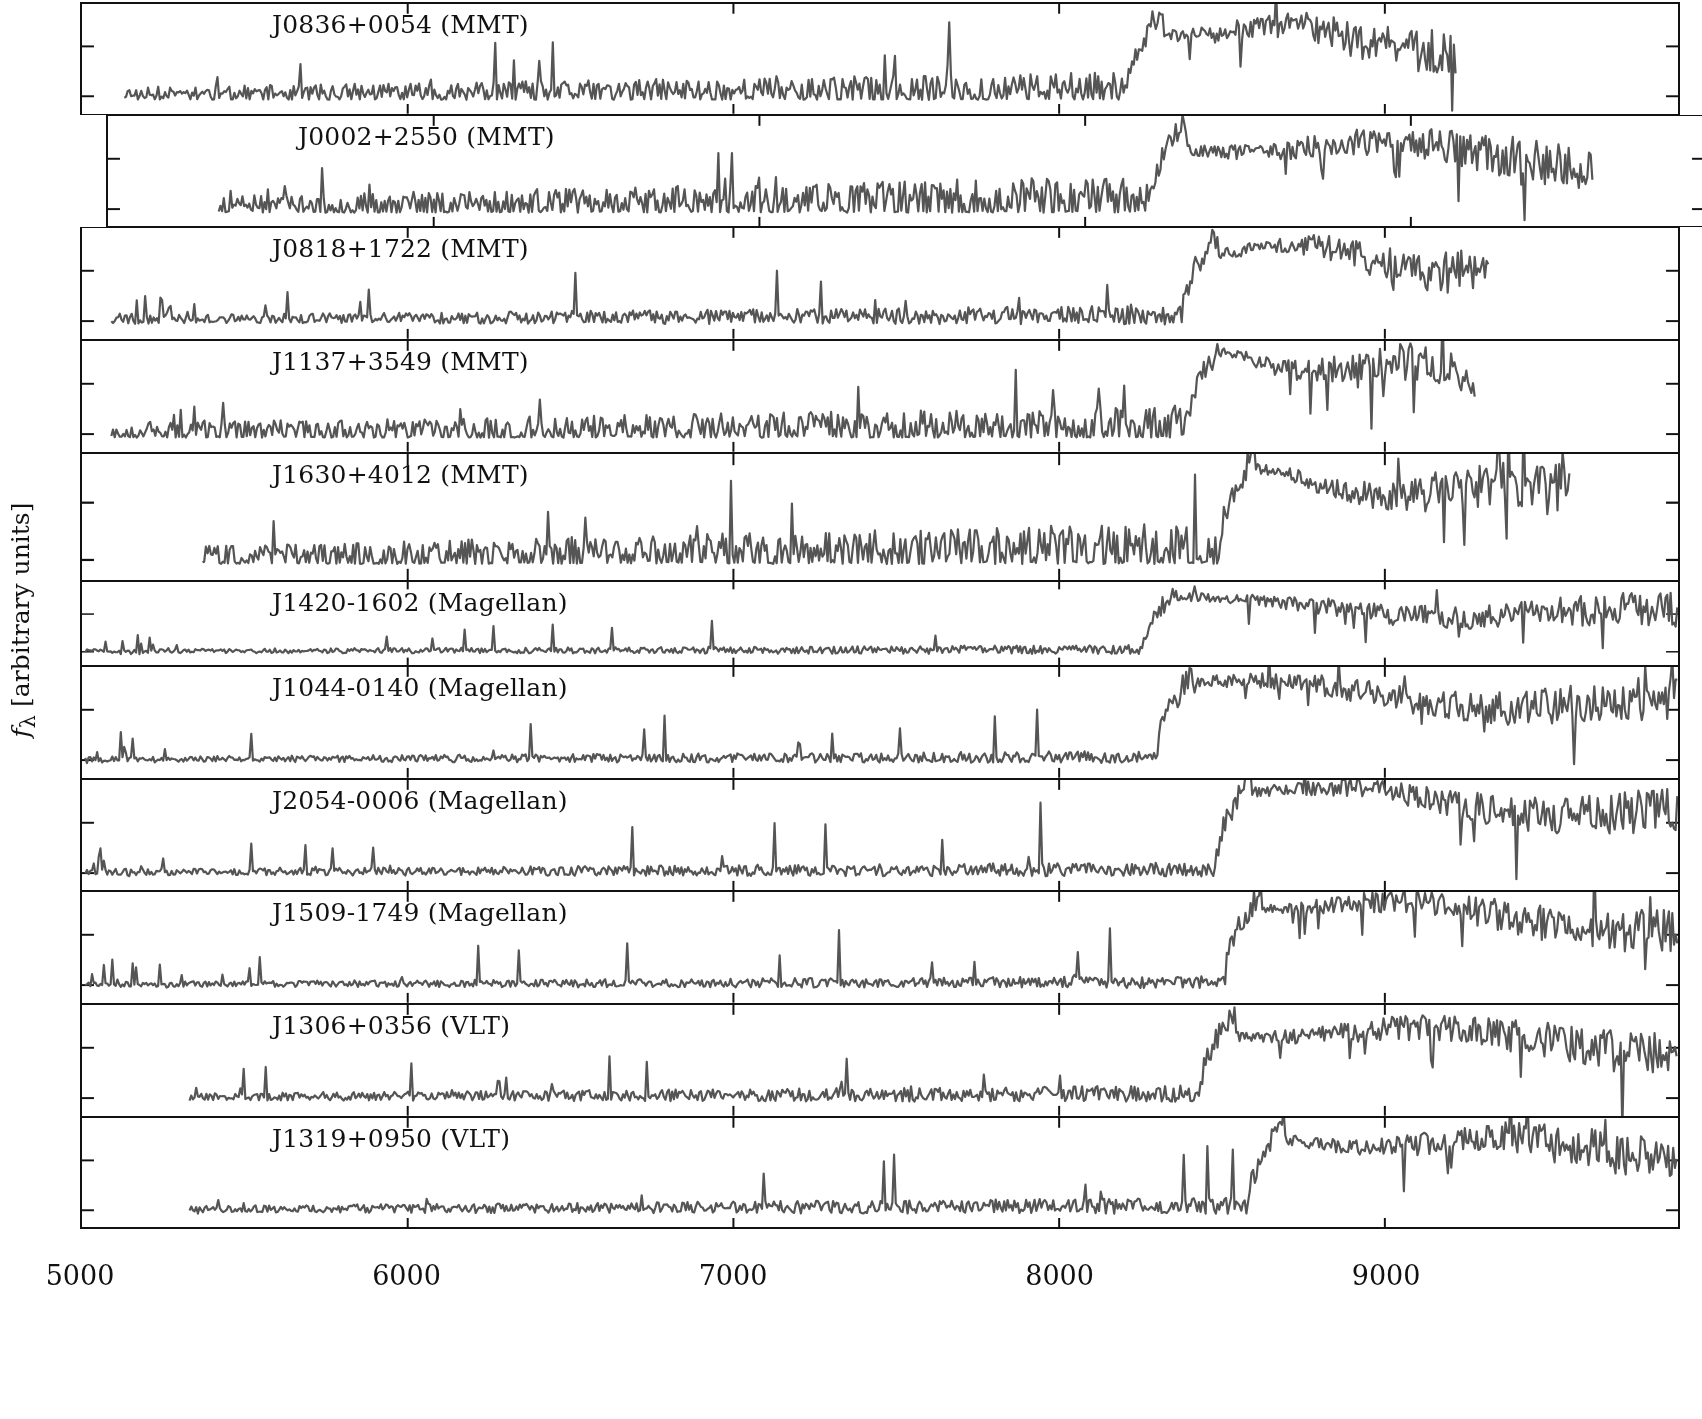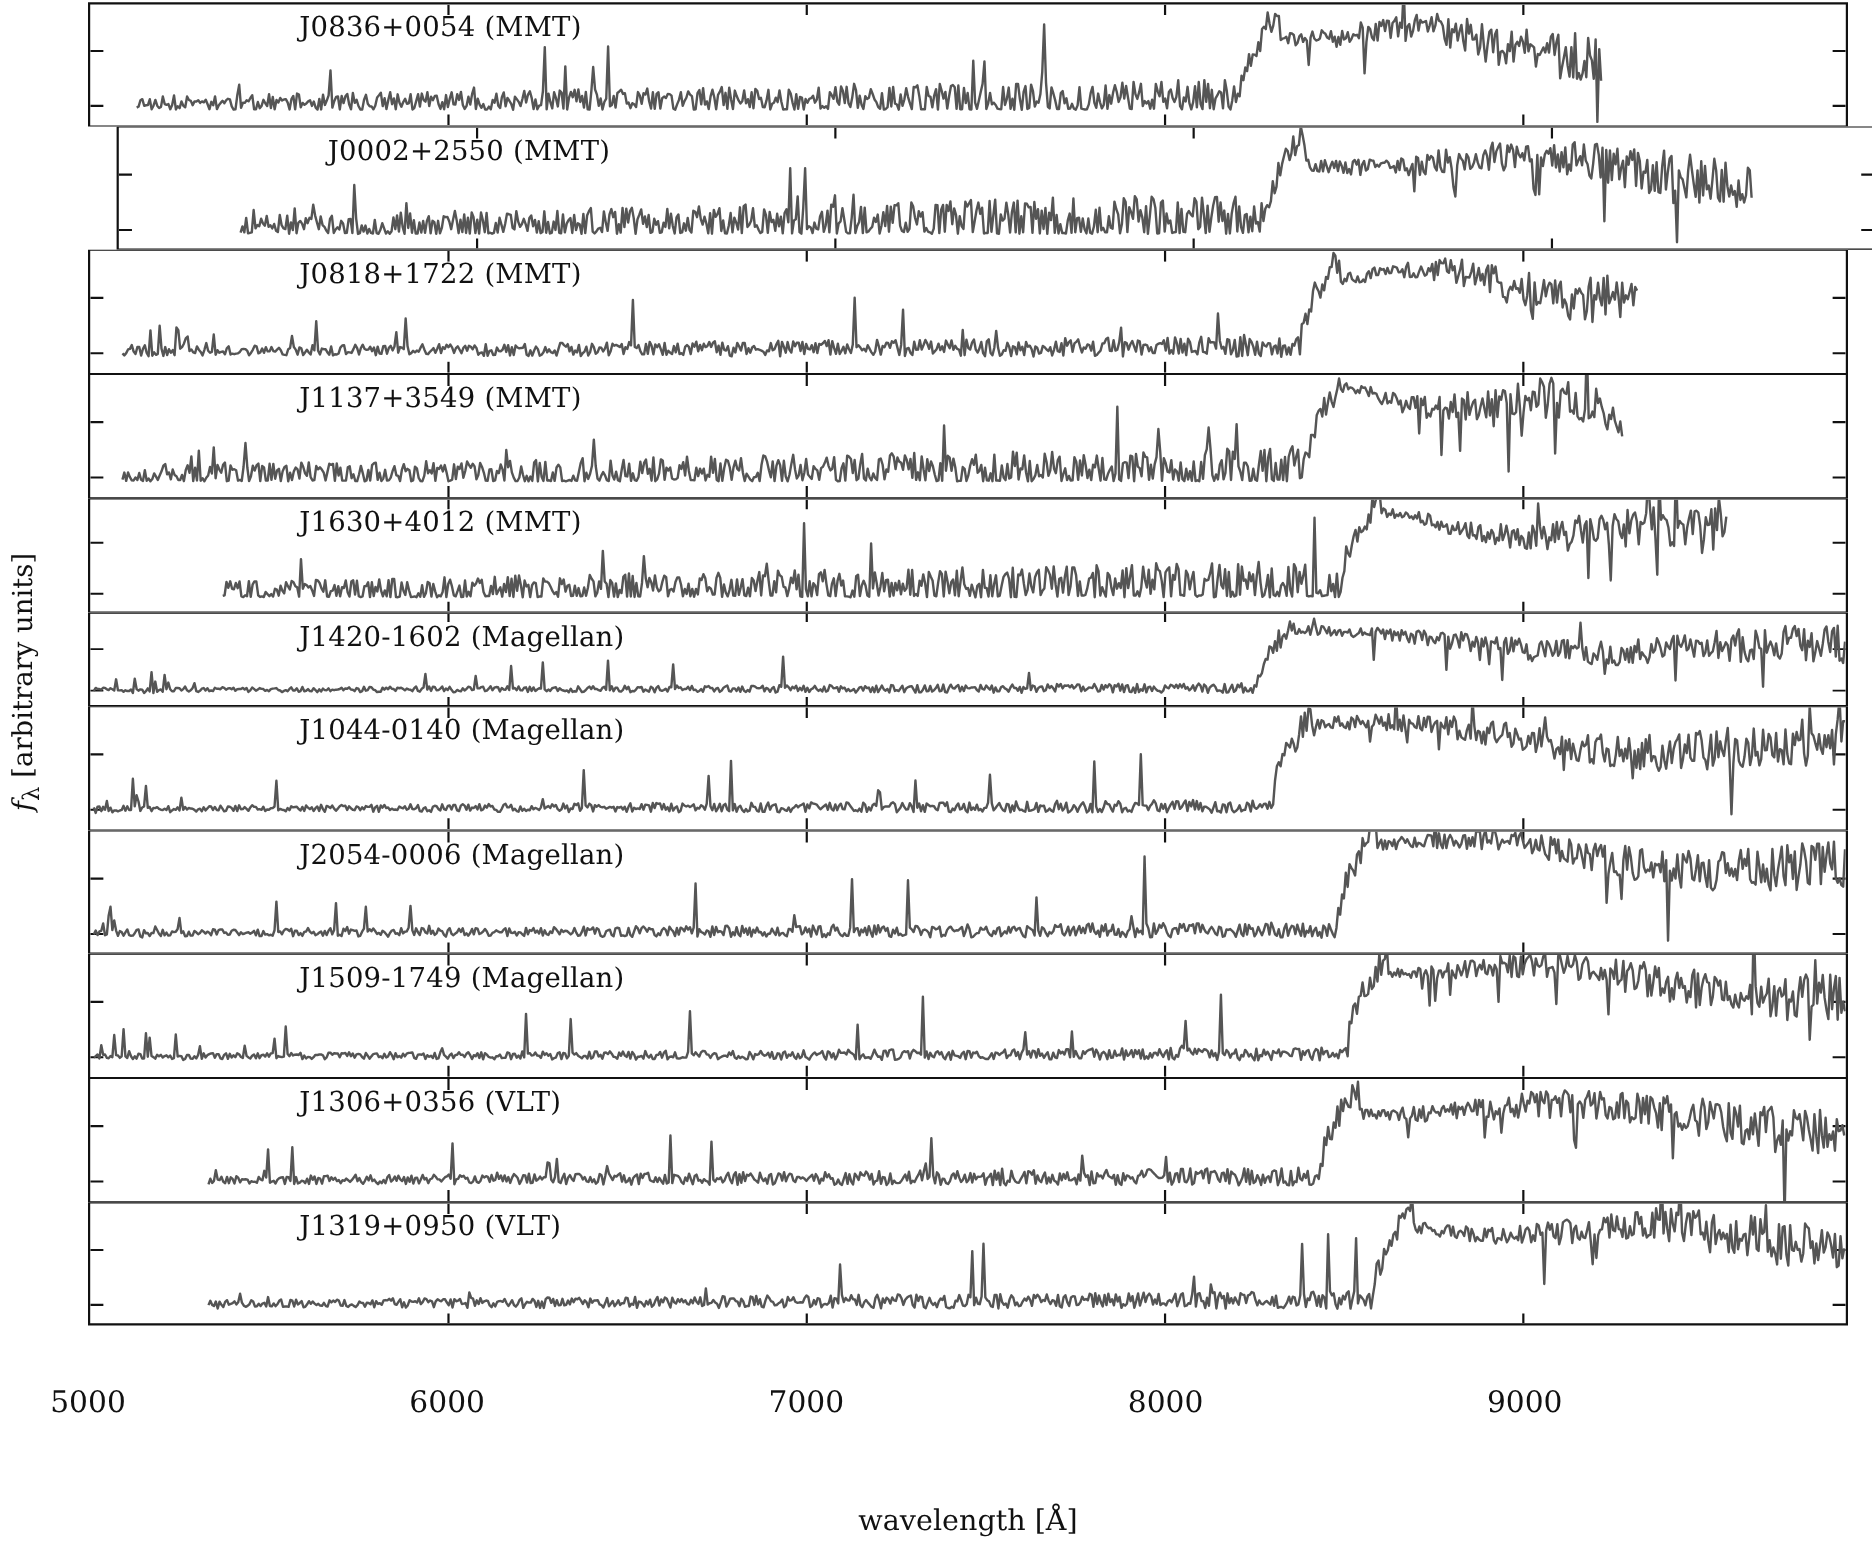--- a/index.html
+++ b/index.html
@@ -190,21 +190,21 @@
           <line x1="653.0612244897959" x2="653.0612244897959" y1="102.72727272727273" y2="112.72727272727273" stroke="#111" stroke-width="2"></line>
           <line x1="979.5918367346939" x2="979.5918367346939" y1="0" y2="10" stroke="#111" stroke-width="2"></line>
           <line x1="979.5918367346939" x2="979.5918367346939" y1="102.72727272727273" y2="112.72727272727273" stroke="#111" stroke-width="2"></line>
           <line x1="1306.1224489795918" x2="1306.1224489795918" y1="0" y2="10" stroke="#111" stroke-width="2"></line>
           <line x1="1306.1224489795918" x2="1306.1224489795918" y1="102.72727272727273" y2="112.72727272727273" stroke="#111" stroke-width="2"></line>
           <path d="M29.4 96.7 L31.1 90.2 L32.8 97.9 L34.5 90.2 L36.2 94.4 L37.9 97.4 L39.6 97.5 L41.3 94.7 L43.0 97.1 L44.7 90.6 L46.4 96.9 L48.1 97.9 L49.8 88.1 L51.5 97.9 L53.2 95.7 L54.9 98.3 L56.6 96.2 L58.3 91.0 L60.0 94.0 L61.6 97.1 L63.3 93.0 L65.0 89.1 L66.7 83.9 L68.4 82.3 L70.1 91.9 L71.8 90.1 L73.5 96.5 L75.2 87.4 L76.9 92.4 L78.6 93.6 L80.3 97.1 L82.0 97.1 L83.7 92.4 L85.4 98.1 L87.1 87.8 L88.8 83.5 L90.5 90.4 L92.2 75.2 L93.9 98.1 L95.6 85.8 L97.3 97.5 L99.0 70.0 L100.7 97.8 L102.4 95.4 L104.1 98.3 L105.8 95.0 L107.5 92.9 L109.2 85.1 L110.9 91.1 L112.6 66.9 L114.3 95.5 L116.0 83.2 L117.7 87.4 L119.4 90.4 L121.1 83.1 L122.8 81.0 L124.5 98.2 L126.2 97.7 L127.9 83.6 L129.6 87.6 L131.3 87.1 L133.0 88.1 L134.7 97.7 L136.4 97.0 L138.1 98.0 L139.8 84.6 L141.5 62.9 L143.2 85.5 L144.8 98.0 L146.5 93.6 L148.2 83.9 L149.9 88.4 L151.6 83.6 L153.3 81.9 L155.0 98.1 L156.7 84.2 L158.4 85.5 L160.1 97.6 L161.8 97.7 L163.5 82.1 L165.2 96.9 L166.9 82.3 L168.6 95.9 L170.3 88.3 L172.0 86.7 L173.7 98.0 L175.4 88.9 L177.1 85.0 L178.8 84.0 L180.5 98.3 L182.2 90.4 L183.9 97.1 L185.6 89.1 L187.3 85.5 L189.0 87.3 L190.7 95.7 L192.4 81.0 L194.1 84.8 L195.8 90.8 L197.5 93.2 L199.2 80.9 L200.9 94.5 L202.6 97.5 L204.3 97.2 L206.0 84.2 L207.7 87.2 L209.4 85.4 L211.1 87.4 L212.8 90.2 L214.5 97.5 L216.2 89.8 L217.9 82.1 L219.6 83.1 L221.3 82.2 L223.0 97.9 L224.7 81.8 L226.4 93.0 L228.0 85.8 L229.7 97.7 L231.4 97.7 L233.1 97.7 L234.8 85.3 L236.5 84.3 L238.2 95.4 L239.9 91.8 L241.6 98.0 L243.3 98.1 L245.0 92.0 L246.7 84.0 L248.4 90.7 L250.1 98.3 L251.8 97.5 L253.5 87.7 L255.2 97.5 L256.9 83.4 L258.6 81.6 L260.3 81.1 L262.0 97.0 L263.7 90.4 L265.4 98.1 L267.1 95.8 L268.8 87.7 L270.5 97.5 L272.2 97.4 L273.9 94.9 L275.6 88.8 L277.3 84.3 L279.0 92.7 L280.7 93.2 L282.4 98.1 L284.1 87.4 L285.8 82.4 L287.5 88.9 L289.2 86.8 L290.9 88.0 L292.6 98.2 L294.3 97.4 L296.0 84.8 L297.7 86.3 L299.4 95.2 L301.1 98.1 L302.8 98.2 L304.5 93.1 L306.2 79.8 L307.9 90.8 L309.6 88.0 L311.2 91.0 L312.9 81.5 L314.6 97.8 L316.3 85.9 L318.0 86.8 L319.7 83.8 L321.4 89.2 L323.1 83.3 L324.8 90.1 L326.5 98.2 L328.2 97.6 L329.9 96.8 L331.6 82.6 L333.3 96.2 L335.0 84.7 L336.7 86.8 L338.4 81.8 L340.1 95.0 L341.8 88.8 L343.5 80.0 L345.2 83.0 L346.9 85.8 L348.6 82.1 L350.3 84.5 L352.0 96.4 L353.7 92.5 L355.4 81.4 L357.1 85.0 L358.8 90.4 L360.5 97.7 L362.2 97.9 L363.9 87.3 L365.6 87.2 L367.3 98.0 L369.0 97.5 L370.7 88.8 L372.4 90.8 L374.1 82.7 L375.8 87.2 L377.5 97.5 L379.2 69.4 L380.9 85.3 L382.6 79.4 L384.3 90.0 L386.0 94.9 L387.7 98.1 L389.4 98.0 L391.1 94.8 L392.8 84.6 L394.4 92.2 L396.1 98.2 L397.8 93.2 L399.5 98.3 L401.2 93.9 L402.9 97.9 L404.6 80.9 L406.3 78.7 L408.0 98.4 L409.7 81.4 L411.4 94.0 L413.1 98.0 L414.8 80.4 L416.5 97.5 L418.2 97.3 L419.9 98.1 L421.6 90.2 L423.3 97.9 L425.0 85.5 L426.7 83.0 L428.4 85.4 L430.1 98.0 L431.8 97.7 L433.5 98.3 L435.2 97.7 L436.9 97.1 L438.6 97.9 L440.3 93.1 L442.0 97.3 L443.7 97.8 L445.4 89.4 L447.1 81.2 L448.8 76.9 L450.5 98.2 L452.2 90.4 L453.9 96.1 L455.6 91.3 L457.3 83.9 L459.0 59.7 L460.7 84.1 L462.4 95.9 L464.1 97.7 L465.8 93.1 L467.5 89.8 L469.2 92.8 L470.9 97.3 L472.6 98.1 L474.3 79.2 L476.0 92.9 L477.6 96.7 L479.3 89.4 L481.0 97.2 L482.7 98.3 L484.4 87.6 L486.1 78.6 L487.8 93.4 L489.5 93.8 L491.2 82.1 L492.9 97.9 L494.6 90.9 L496.3 97.2 L498.0 97.8 L499.7 94.2 L501.4 80.1 L503.1 90.6 L504.8 81.3 L506.5 78.1 L508.2 91.4 L509.9 86.7 L511.6 97.7 L513.3 76.2 L515.0 98.2 L516.7 96.6 L518.4 91.3 L520.1 78.0 L521.8 79.0 L523.5 96.9 L525.2 85.8 L526.9 88.3 L528.6 85.6 L530.3 95.7 L532.0 96.6 L533.7 96.5 L535.4 95.1 L537.1 83.4 L538.8 86.8 L540.5 80.6 L542.2 92.9 L543.9 75.5 L545.6 88.7 L547.3 97.2 L549.0 97.2 L550.7 97.3 L552.4 85.7 L554.1 93.5 L555.8 86.6 L557.5 91.1 L559.2 86.6 L560.8 97.5 L562.5 92.3 L564.2 94.1 L565.9 75.5 L567.6 90.4 L569.3 77.6 L571.0 97.1 L572.7 98.2 L574.4 81.8 L576.1 97.8 L577.8 86.2 L579.5 78.4 L581.2 79.3 L582.9 85.5 L584.6 97.0 L586.3 85.4 L588.0 79.3 L589.7 86.7 L591.4 88.3 L593.1 76.9 L594.8 90.1 L596.5 98.0 L598.2 91.3 L599.9 94.0 L601.6 96.7 L603.3 98.2 L605.0 94.4 L606.7 94.3 L608.4 90.4 L610.1 98.1 L611.8 83.2 L613.5 74.4 L615.2 75.2 L616.9 80.1 L618.6 88.1 L620.3 94.6 L622.0 79.9 L623.7 98.1 L625.4 84.0 L627.1 78.7 L628.8 83.3 L630.5 97.9 L632.2 79.3 L633.9 94.0 L635.6 98.3 L637.3 92.2 L639.0 82.4 L640.7 73.8 L642.4 87.5 L644.0 95.7 L645.7 92.8 L647.4 83.1 L649.1 97.3 L650.8 90.6 L652.5 77.7 L654.2 92.0 L655.9 94.2 L657.6 96.1 L659.3 84.3 L661.0 86.8 L662.7 88.2 L664.4 96.9 L666.1 86.1 L667.8 84.8 L669.5 81.2 L671.2 76.4 L672.9 84.0 L674.6 88.2 L676.3 86.7 L678.0 76.0 L679.7 96.9 L681.4 98.3 L683.1 98.0 L684.8 86.1 L686.5 81.6 L688.2 97.7 L689.9 74.6 L691.6 75.5 L693.3 77.6 L695.0 90.6 L696.7 78.6 L698.4 97.3 L700.1 95.7 L701.8 82.6 L703.5 72.9 L705.2 95.6 L706.9 97.6 L708.6 86.6 L710.3 94.7 L712.0 97.3 L713.7 91.0 L715.4 95.2 L717.1 97.1 L718.8 78.0 L720.5 77.3 L722.2 83.0 L723.9 96.5 L725.6 87.3 L727.2 89.5 L728.9 74.5 L730.6 72.4 L732.3 75.4 L734.0 87.0 L735.7 76.3 L737.4 80.1 L739.1 81.2 L740.8 87.6 L742.5 74.4 L744.2 78.6 L745.9 87.1 L747.6 77.7 L749.3 95.1 L751.0 72.1 L752.7 97.0 L754.4 90.0 L756.1 97.3 L757.8 75.3 L759.5 87.4 L761.2 97.3 L762.9 77.8 L764.6 88.8 L766.3 79.9 L768.0 84.4 L769.7 92.0 L771.4 98.1 L773.1 97.5 L774.8 81.5 L776.5 97.8 L778.2 46.7 L779.9 88.6 L781.6 74.7 L783.3 76.4 L785.0 88.5 L786.7 77.3 L788.4 85.3 L790.1 98.3 L791.8 97.9 L793.5 97.9 L795.2 85.1 L796.9 86.7 L798.6 98.0 L800.3 92.8 L802.0 83.7 L803.7 77.9 L805.4 83.0 L807.1 73.7 L808.8 90.4 L810.4 88.6 L812.1 83.2 L813.8 98.2 L815.5 85.8 L817.2 97.3 L818.9 97.7 L820.6 90.9 L822.3 98.2 L824.0 73.6 L825.7 97.7 L827.4 97.5 L829.1 97.8 L830.8 83.7 L832.5 94.8 L834.2 97.2 L835.9 82.3 L837.6 95.8 L839.3 94.7 L841.0 70.8 L842.7 84.1 L844.4 71.8 L846.1 96.6 L847.8 86.4 L849.5 87.2 L851.2 74.4 L852.9 90.1 L854.6 98.3 L856.3 79.5 L858.0 98.2 L859.7 96.2 L861.4 92.6 L863.1 83.2 L864.8 93.6 L866.5 92.4 L868.2 94.8 L869.9 72.8 L871.6 80.4 L873.3 93.3 L875.0 88.1 L876.7 71.1 L878.4 86.4 L880.1 90.8 L881.8 78.9 L883.5 75.5 L885.2 98.0 L886.9 91.4 L888.6 86.3 L890.3 97.2 L892.0 93.3 L893.6 97.7 L895.3 97.4 L897.0 76.0 L898.7 80.3 L900.4 96.9 L902.1 79.1 L903.8 92.9 L905.5 74.1 L907.2 83.2 L908.9 95.2 L910.6 87.6 L912.3 97.1 L914.0 82.9 L915.7 85.4 L917.4 74.5 L919.1 86.5 L920.8 97.7 L922.5 76.8 L924.2 96.5 L925.9 96.9 L927.6 91.4 L929.3 87.6 L931.0 84.6 L932.7 98.1 L934.4 91.0 L936.1 29.3 L937.8 96.5 L939.5 97.9 L941.2 81.6 L942.9 80.6 L944.6 81.0 L946.3 95.4 L948.0 74.5 L949.7 75.2 L951.4 98.2 L953.1 73.0 L954.8 84.7 L956.5 86.1 L958.2 93.6 L959.9 71.5 L961.6 75.6 L963.3 76.2 L965.0 96.9 L966.7 83.0 L968.4 95.8 L970.1 82.6 L971.8 75.9 L973.5 49.9 L975.2 71.1 L976.8 97.9 L978.5 76.9 L980.2 81.6 L981.9 89.6 L983.6 90.1 L985.3 78.8 L987.0 96.6 L988.7 87.4 L990.4 89.3 L992.1 97.7 L993.8 80.8 L995.5 96.4 L997.2 98.1 L998.9 86.7 L1000.6 96.6 L1002.3 89.0 L1004.0 97.8 L1005.7 80.0 L1007.4 98.1 L1009.1 97.3 L1010.8 98.2 L1012.5 80.5 L1014.2 96.0 L1015.9 74.0 L1017.6 68.5 L1019.3 48.5 L1021.0 68.2 L1022.7 92.5 L1024.4 97.8 L1026.1 91.9 L1027.8 96.6 L1029.5 83.0 L1031.2 78.7 L1032.9 96.5 L1034.6 90.5 L1036.3 68.2 L1038.0 70.5 L1039.7 97.1 L1041.4 70.9 L1043.1 77.6 L1044.8 45.4 L1046.5 84.5 L1048.2 89.2 L1049.9 97.1 L1051.6 81.1 L1053.3 81.1 L1055.0 84.6 L1056.7 97.8 L1058.4 97.5 L1060.0 86.7 L1061.7 96.6 L1063.4 97.8 L1065.1 83.1 L1066.8 70.3 L1068.5 88.6 L1070.2 69.3 L1071.9 98.2 L1073.6 76.3 L1075.3 68.3 L1077.0 96.5 L1078.7 97.9 L1080.4 81.4 L1082.1 96.6 L1083.8 96.7 L1085.5 78.3 L1087.2 97.2 L1088.9 75.8 L1090.6 98.2 L1092.3 75.6 L1094.0 69.3 L1095.7 65.9 L1097.4 83.6 L1099.1 75.7 L1100.8 69.1 L1102.5 95.4 L1104.2 94.6 L1105.9 78.0 L1107.6 71.7 L1109.3 72.8 L1111.0 76.0 L1112.7 55.4 L1114.4 55.3 L1116.1 57.5 L1117.8 37.2 L1119.5 33.1 L1121.2 31.3 L1122.9 38.3 L1124.6 21.2 L1126.3 36.6 L1128.0 25.6 L1129.7 16.0 L1131.4 24.5 L1133.1 29.5 L1134.8 20.7 L1136.5 13.2 L1138.2 3.1 L1139.9 13.0 L1141.6 15.5 L1143.2 9.3 L1144.9 7.6 L1146.6 13.1 L1148.3 11.4 L1150.0 11.8 L1151.7 13.4 L1153.4 16.7 L1155.1 13.8 L1156.8 16.5 L1158.5 10.3 L1160.2 11.8 L1161.9 11.5 L1163.6 15.1 L1165.3 19.4 L1167.0 11.1 L1168.7 17.0 L1170.4 16.6 L1172.1 17.1 L1173.8 21.3 L1175.5 24.4 L1177.2 26.8 L1178.9 22.5 L1180.6 16.6 L1182.3 26.2 L1184.0 24.2 L1185.7 25.6 L1187.4 16.6 L1189.1 18.0 L1190.8 21.7 L1192.5 27.1 L1194.2 23.5 L1195.9 34.4 L1197.6 30.3 L1199.3 23.8 L1201.0 29.5 L1202.7 31.4 L1204.4 20.4 L1206.1 20.4 L1207.8 30.2 L1209.5 19.6 L1211.2 54.1 L1212.9 21.8 L1214.6 27.8 L1216.3 20.2 L1218.0 39.6 L1219.7 35.6 L1221.4 38.2 L1223.1 31.2 L1224.8 31.9 L1226.4 28.2 L1228.1 31.4 L1229.8 20.3 L1231.5 74.0 L1233.2 32.8 L1234.9 30.2 L1236.6 30.9 L1238.3 40.2 L1240.0 24.8 L1241.7 34.1 L1243.4 17.9 L1245.1 38.8 L1246.8 34.8 L1248.5 70.1 L1250.2 21.7 L1251.9 23.2 L1253.6 41.1 L1255.3 15.8 L1257.0 36.8 L1258.7 30.0 L1260.4 25.0 L1262.1 22.8 L1263.8 40.8 L1265.5 37.2 L1267.2 28.9 L1268.9 21.7 L1270.6 30.8 L1272.3 39.1 L1274.0 15.2 L1275.7 37.4 L1277.4 22.4 L1279.1 47.3 L1280.8 13.9 L1282.5 38.8 L1284.2 19.7 L1285.9 22.8 L1287.6 13.9 L1289.3 14.7 L1291.0 26.0 L1292.7 89.2 L1294.4 17.8 L1296.1 35.7 L1297.8 36.2 L1299.5 34.4 L1301.2 8.0 L1302.9 28.8 L1304.6 56.1 L1306.3 34.6 L1308.0 19.2 L1309.6 23.2 L1311.3 21.1 L1313.0 32.5 L1314.7 15.4 L1316.4 15.8 L1318.1 29.3 L1319.8 27.1 L1321.5 3.2 L1323.2 6.4 L1324.9 10.8 L1326.6 39.5 L1328.3 27.7 L1330.0 8.1 L1331.7 2.5 L1333.4 7.6 L1335.1 72.6 L1336.8 25.7 L1338.5 39.3 L1340.2 14.7 L1341.9 12.6 L1343.6 16.5 L1345.3 17.4 L1347.0 6.5 L1348.7 33.9 L1350.4 32.7 L1352.1 35.7 L1353.8 16.5 L1355.5 38.2 L1357.2 40.9 L1358.9 39.8 L1360.6 42.9 L1362.3 31.7 L1364.0 -23.9 L1365.7 39.9 L1367.4 38.9 L1369.1 33.8 L1370.8 38.9 L1372.5 12.7 L1374.2 25.9 L1375.9 21.7 L1377.6 29.5 L1379.3 35.1 L1381.0 45.1 L1382.7 50.2 L1384.4 36.7 L1386.1 40.7 L1387.8 30.1 L1389.5 42.2 L1391.2 47.6 L1392.8 52.9 L1394.5 43.0 L1396.2 56.7 " fill="none" stroke="#555555" stroke-width="2.2" stroke-linejoin="round" vector-effect="non-scaling-stroke"></path>
         </svg>
         <div class="panel-label">J1137+3549 (MMT)</div>
         <div class="ytick-wrap"></div>
       </div>
-      <div class="panel" style="height: 104px;">
+      <div class="panel" style="height: 128px;">
         <svg viewBox="0 0 1600 112.72727272727273" preserveAspectRatio="none">
           <line x1="0" x2="12" y1="94.79338842975207" y2="94.79338842975207" stroke="#111" stroke-width="2"></line>
           <line x1="1588" x2="1600" y1="94.79338842975207" y2="94.79338842975207" stroke="#111" stroke-width="2"></line>
           <line x1="0" x2="12" y1="43.553719008264466" y2="43.553719008264466" stroke="#111" stroke-width="2"></line>
           <line x1="1588" x2="1600" y1="43.553719008264466" y2="43.553719008264466" stroke="#111" stroke-width="2"></line>
           <line x1="326.53061224489795" x2="326.53061224489795" y1="0" y2="10" stroke="#111" stroke-width="2"></line>
           <line x1="326.53061224489795" x2="326.53061224489795" y1="102.72727272727273" y2="112.72727272727273" stroke="#111" stroke-width="2"></line>
           <line x1="653.0612244897959" x2="653.0612244897959" y1="0" y2="10" stroke="#111" stroke-width="2"></line>
           <line x1="653.0612244897959" x2="653.0612244897959" y1="102.72727272727273" y2="112.72727272727273" stroke="#111" stroke-width="2"></line>
           <line x1="979.5918367346939" x2="979.5918367346939" y1="0" y2="10" stroke="#111" stroke-width="2"></line>
@@ -333,17 +333,14 @@
     </div>
 
   <div id="xaxis">
       <div class="xtick-label" style="left: 0px;">5000</div>
       <div class="xtick-label" style="left: 326.531px;">6000</div>
       <div class="xtick-label" style="left: 653.061px;">7000</div>
       <div class="xtick-label" style="left: 979.592px;">8000</div>
       <div class="xtick-label" style="left: 1306.12px;">9000</div>
     </div>
 
-  <div id="xlabel">
-    <span>wavelength [Å]</span>
-  </div>
 
 </div>
 
 </body></html>

